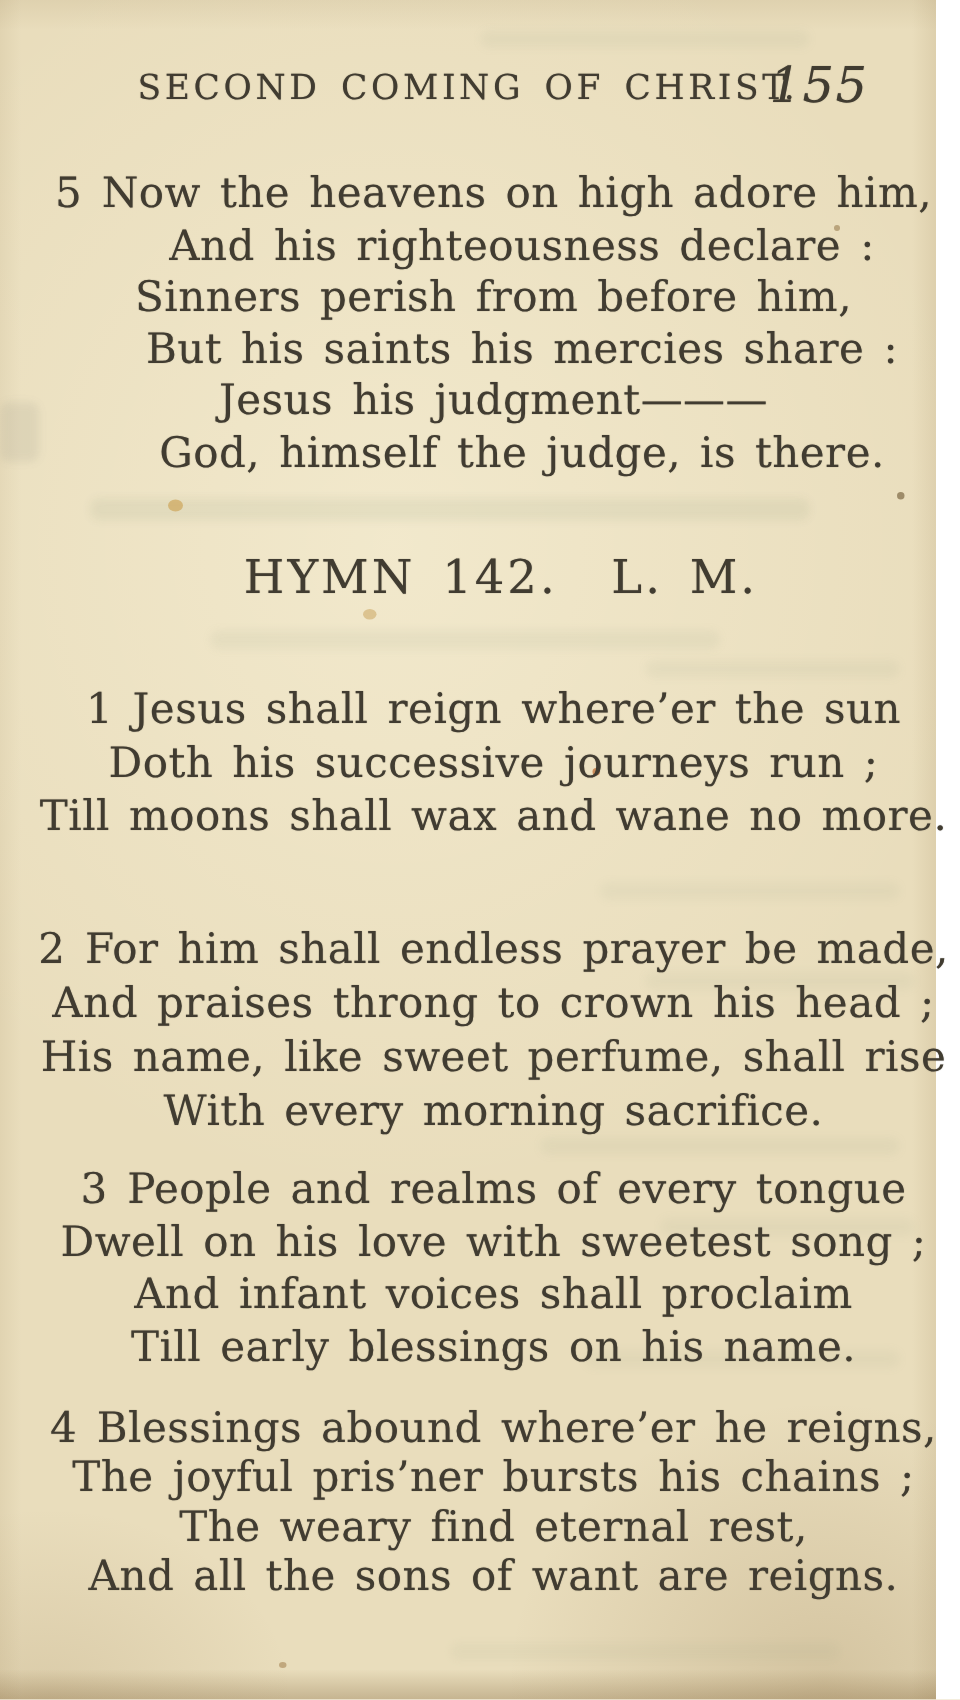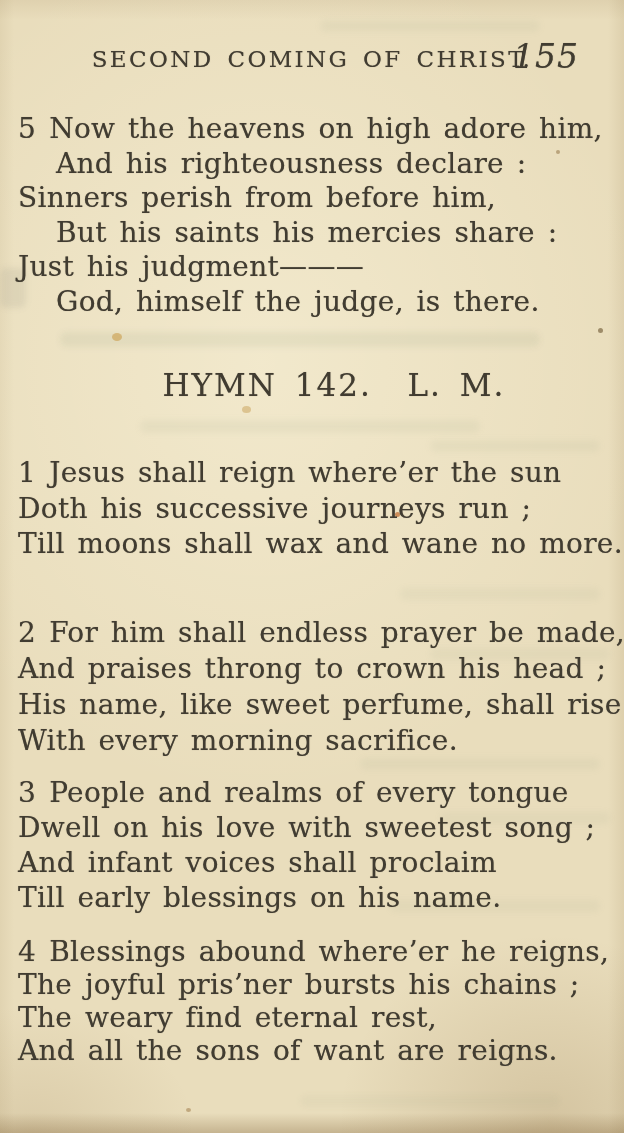--- a/index.html
+++ b/index.html
@@ -37,21 +37,21 @@
   }
 
   
   .verse {
     position: absolute; left: 0; width: 622px;
     padding-left: 18px;
     font-size: 28px;
     letter-spacing: 0.3px; word-spacing: 3.5px;
     white-space: nowrap;
   }
-  .line { display: block; }
+  .line { display: block; text-align: center; }
   .line.indent { padding-left: 38px; }
   .num { display: inline-block; margin-right: 13px; }
 
   .v5 { top: 112px; line-height: 34.5px; }
   .v1 { top: 455px; line-height: 35.5px; }
   .v2 { top: 615px; line-height: 36px; }
   .v3 { top: 775px; line-height: 35px; }
   .v4 { top: 935px; line-height: 33px; }
 
   
@@ -105,21 +105,21 @@
   <div class="header">
     <span class="running-title ink">SECOND COMING OF CHRIST.</span>
     <span class="page-number ink">155</span>
   </div>
 
   <div class="verse v5 ink">
     <span class="line"><span class="num">5</span><span>Now the heavens on high adore him,</span></span>
     <span class="line indent">And his righteousness declare :</span>
     <span class="line">Sinners perish from before him,</span>
     <span class="line indent">But his saints his mercies share :</span>
-    <span class="line">Just his judgment———</span>
+    <span class="line">Jesus his judgment———</span>
     <span class="line indent">God, himself the judge, is there.</span>
   </div>
 
   <div class="hymn-title ink">HYMN 142.  L. M.</div>
 
   <div class="verse v1 ink">
     <span class="line"><span class="num">1</span><span>Jesus shall reign where’er the sun</span></span>
     <span class="line">Doth his successive journeys run ;</span>
     <span class="line">Till moons shall wax and wane no more.</span>
   </div>

